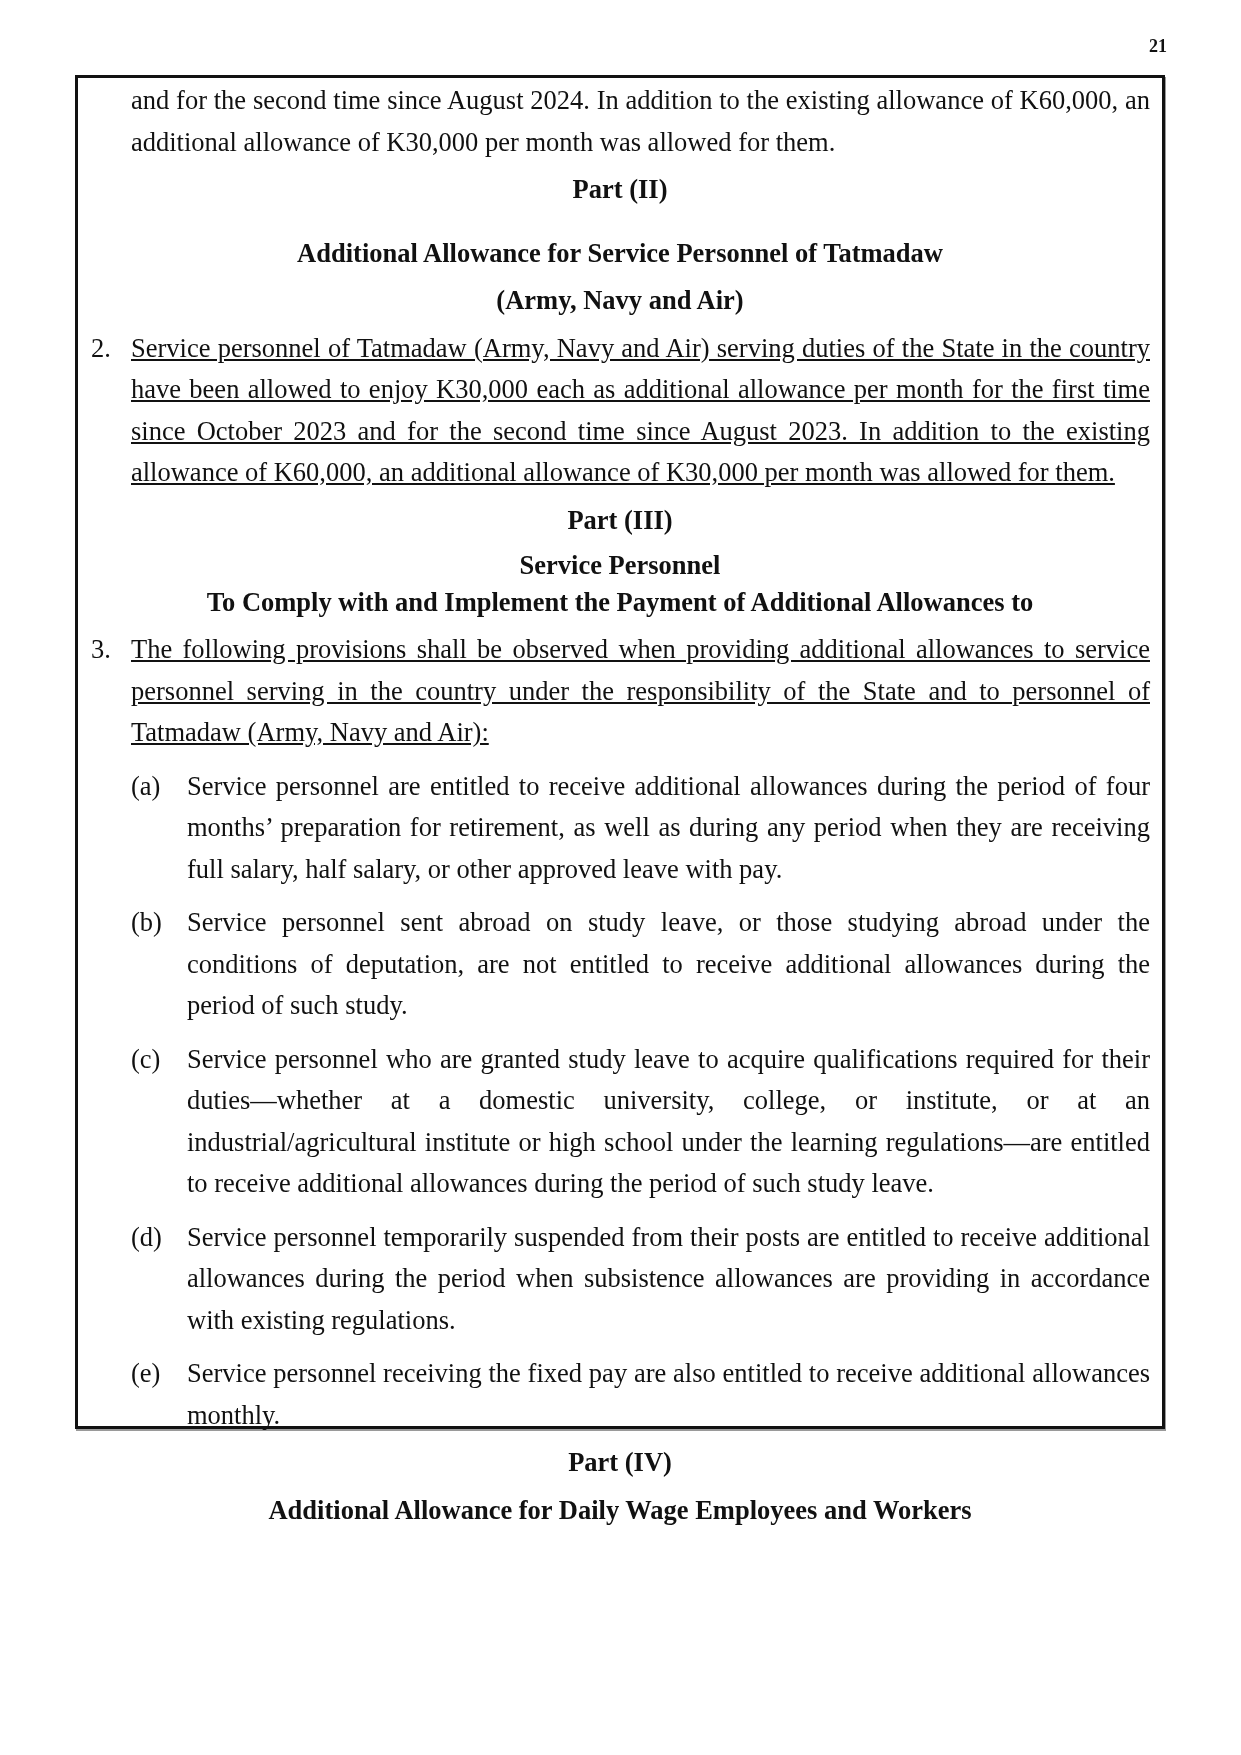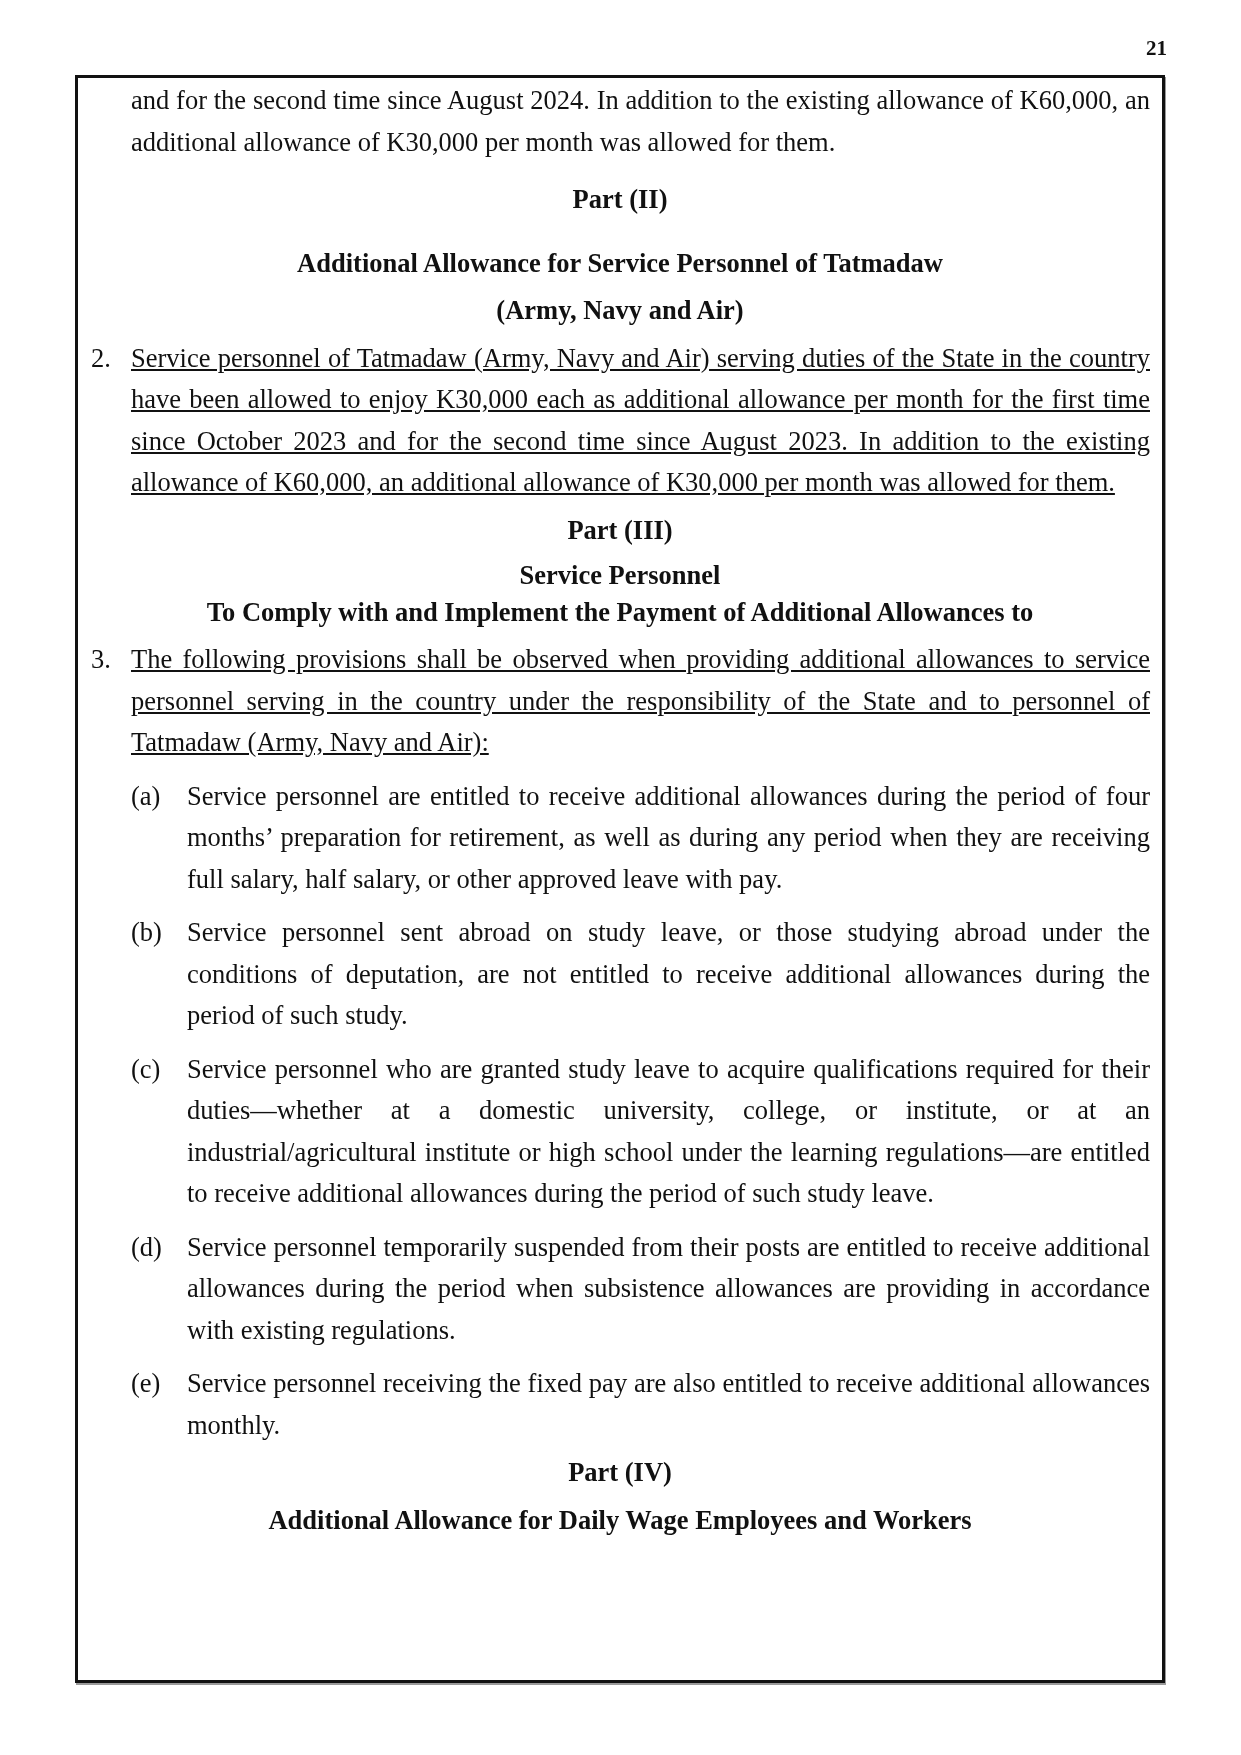--- a/index.html
+++ b/index.html
@@ -3,25 +3,25 @@
   <meta charset="utf-8">
   <style>
     html, body { margin: 0; padding: 0; background: #ffffff; }
     body {
       width: 1241px; height: 1755px; position: relative; overflow: hidden;
       font-family: "Liberation Serif", "DejaVu Serif", serif;
       color: #111111;
     }
     .page-number {
       position: absolute; top: 36px; right: 74px;
-      font-size: 21px; font-weight: bold;
+      font-size: 18px; font-weight: bold;
     }
     .frame {
       position: absolute; left: 75px; top: 75px;
-      width: 1090px; height: 1608px;
+      width: 1090px; height: 1354px;
       box-sizing: border-box;
       border: 3px solid #111111;
       box-shadow: 1px 2px 0 #9a9a9a;
     }
     .content {
       position: absolute; left: 0; top: 0; right: 0;
       padding: 0 0 0 0;
       font-size: 26.5px; line-height: 41.5px;
     }
     .p { text-align: justify; }
@@ -43,21 +43,21 @@
 </head>
 <body>
 
 <div class="page-number">21</div>
 
 <div class="frame">
   <div class="content">
 
     <div class="p cont">and for the second time since August 2024. In addition to the existing allowance of K60,000, an additional allowance of K30,000 per month was allowed for them.</div>
 
-    <div class="heading h-part" style="margin-top:16px">Part (II)</div>
+    <div class="heading h-part" style="margin-top:6px">Part (II)</div>
     <div class="heading h-sub" style="margin-top:22px">Additional Allowance for Service Personnel of Tatmadaw</div>
     <div class="heading h-sub" style="margin-top:6px">(Army, Navy and Air)</div>
 
     <div class="numbered" style="margin-top:6px">
       <span class="num">2.</span>
       <span class="num-text">Service personnel of Tatmadaw (Army, Navy and Air) serving duties of the State in the country have been allowed to enjoy K30,000 each as additional allowance per month for the first time since October 2023 and for the second time since August 2023. In addition to the existing allowance of K60,000, an additional allowance of K30,000 per month was allowed for them.</span>
     </div>
 
     <div class="heading h-part" style="margin-top:6px">Part (III)</div>
     <div class="heading" style="margin-top:6px;line-height:37px">

